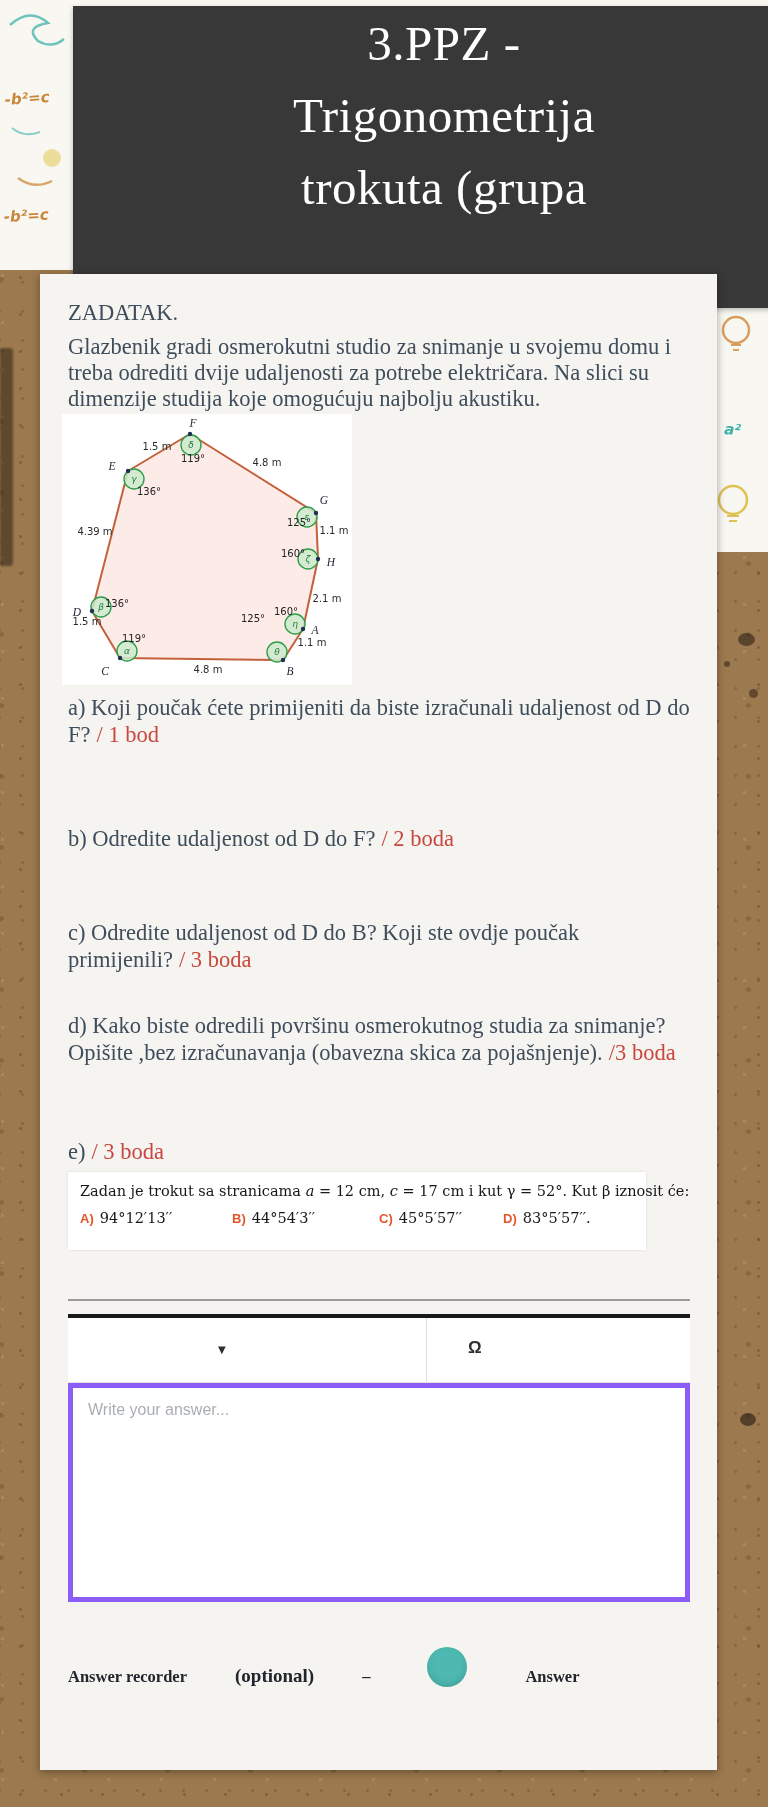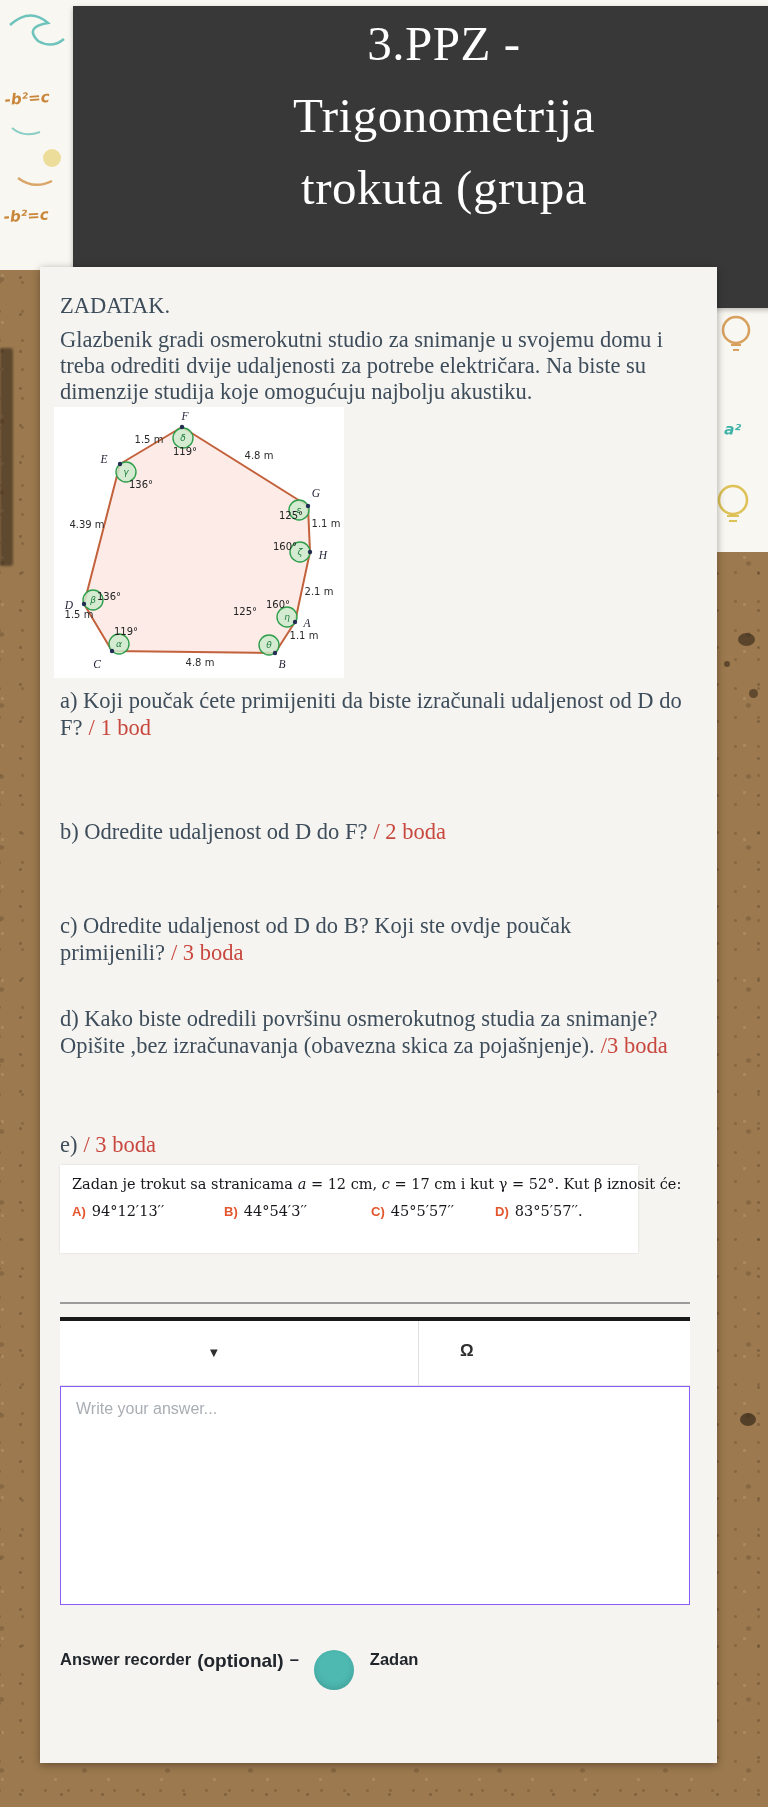--- a/index.html
+++ b/index.html
@@ -17,52 +17,52 @@
   .blob.strip{left:0;top:348px;width:13px;height:218px;border-radius:3px;opacity:.5;filter:blur(1px);}
   .b2{left:738px;top:633px;width:17px;height:13px;opacity:.55;}
   .b3{left:749px;top:689px;width:9px;height:9px;opacity:.5;}
   .b4{left:740px;top:1413px;width:16px;height:13px;opacity:.6;}
   .b5{left:724px;top:661px;width:6px;height:6px;opacity:.5;}
   .doodle-layer{position:absolute;left:0;top:0;z-index:1;}
   .header-box{position:absolute;left:73px;top:6px;width:742px;height:302px;background:#383838;
     z-index:2;text-align:center;padding-top:2px;box-sizing:border-box;box-shadow:0 2px 5px rgba(0,0,0,.25);}
   .header-box .tline{display:block;color:#ffffff;font-family:"Liberation Serif",serif;
     font-size:49px;line-height:72px;font-weight:400;letter-spacing:.5px;}
-  .card{position:absolute;left:40px;top:267px;width:677px;height:1496px;background:#f6f4f0;z-index:3;
-    box-sizing:border-box;padding:26px 27px 0 20px;box-shadow:0 2px 8px rgba(0,0,0,.35);}
+  .card{position:absolute;left:40px;top:274px;width:677px;height:1496px;background:#f6f4f0;z-index:3;
+    box-sizing:border-box;padding:26px 27px 0 28px;box-shadow:0 2px 8px rgba(0,0,0,.35);}
   .body-text{color:#3e4d5b;font-size:22.5px;line-height:26px;margin:0;}
   .zadatak{margin:0;}
   .intro{margin:8px 0 0 0;}
   .q{color:#3e4d5b;font-size:22.5px;line-height:27px;margin:0;}
   .q .pts{color:#c8483f;margin-left:6px;}
   .qa{margin-top:9px;}
   .qb{margin-top:77px;}
   .qc{margin-top:67px;}
   .qd{margin-top:39px;}
   .qe{margin-top:72px;}
   .diagram-box{width:290px;height:271px;background:#ffffff;margin:2px 0 0 -6px;}
-  .problem-box{width:578px;height:88px;background:#ffffff;margin-top:7px;box-sizing:border-box;
+  .problem-box{width:578px;height:78px;background:#ffffff;margin-top:7px;box-sizing:border-box;
     padding:11px 12px 0 12px;box-shadow:0 0 2px rgba(0,0,0,.12);}
   .pline1{font-family:"DejaVu Serif",serif;font-size:14.5px;color:#17171c;white-space:nowrap;}
   .pline1 .v{font-style:italic;}
   .pline2{margin-top:10px;white-space:nowrap;}
   .opt{display:inline-block;}
   .o0{width:148px;} .o1{width:143px;} .o2{width:120px;}
   .olbl{font-family:"Liberation Sans",sans-serif;font-weight:bold;font-size:13px;color:#e2552d;margin-right:6px;}
   .oval{font-family:"DejaVu Serif",serif;font-size:14.5px;color:#17171c;}
   .divider{margin-top:49px;border-top:2px solid #9b9b9b;height:0;}
   .widget{margin-top:13px;border-top:4px solid #191919;background:#ffffff;}
   .toolbar{position:relative;height:64px;background:#ffffff;border-bottom:1px solid #e4e4e4;}
   .caret{position:absolute;left:150px;top:26px;font-family:"DejaVu Sans",sans-serif;font-size:10px;color:#2f2f2f;cursor:pointer;}
   .tsep{position:absolute;left:358px;top:0;bottom:0;width:1px;background:#e0e0e0;}
   .omega{position:absolute;left:400px;top:20px;font-family:"Liberation Sans",sans-serif;font-weight:600;font-size:17px;color:#2f2f2f;cursor:pointer;}
-  .answer{display:block;width:100%;height:219px;box-sizing:border-box;border:1px solid #8b5cf6;background:#fff;
+  .answer{display:block;width:100%;height:219px;box-sizing:border-box;border:5px solid #8b5cf6;background:#fff;
     padding:13px 15px;font-family:"Liberation Sans",sans-serif;font-size:16px;color:#333;resize:none;outline:none;}
   .answer::placeholder{color:#a9aeb3;}
-  .recorder{margin-top:45px;display:flex;align-items:flex-start;font-family:Liberation Sans, sans-serif;color:#20262c;}
+  .recorder{margin-top:45px;display:flex;align-items:flex-end;font-family:Liberation Serif, serif;color:#20262c;gap:42px;}
   .rec-label{font-weight:bold;font-size:16.5px;}
   .rec-opt{font-weight:bold;font-size:19px;margin-left:6px;}
   .rec-dash{font-weight:bold;font-size:16.5px;margin-left:6px;}
   .mic{width:40px;height:40px;border-radius:50%;margin-left:15px;background:#4db9b1;
     box-shadow:inset 0 -3px 6px rgba(0,0,0,.12);cursor:pointer;}
   .rec-voice{font-weight:bold;font-size:16.5px;margin-left:16px;}
   
   .dlbl{font-family:"DejaVu Sans",sans-serif;font-size:10px;fill:#2b2b2b;}
   .dang{font-family:"DejaVu Sans",sans-serif;font-size:10px;fill:#222222;}
   .dpt{font-family:"Liberation Serif",serif;font-style:italic;font-size:11.5px;fill:#1f1f33;}
@@ -105,21 +105,21 @@
 
   <div class="header-box">
     <span class="tline">3.PPZ -</span>
     <span class="tline">Trigonometrija</span>
     <span class="tline">trokuta (grupa</span>
   </div>
 
   <div class="card">
 
     <p class="body-text zadatak">ZADATAK.</p>
-    <p class="body-text intro">Glazbenik gradi osmerokutni studio za snimanje u svojemu domu i treba odrediti dvije udaljenosti za potrebe električara. Na biste su dimenzije studija koje omogućuju najbolju akustiku.</p>
+    <p class="body-text intro">Glazbenik gradi osmerokutni studio za snimanje u svojemu domu i treba odrediti dvije udaljenosti za potrebe električara. Na slici su dimenzije studija koje omogućuju najbolju akustiku.</p>
 
     <div class="diagram-box">
       <svg width="290" height="271" viewBox="0 0 290 271">
         <polygon points="128,20 254,99 256,145 241,215 221,246 58,244 30,197 66,57" fill="#fcebe7" stroke="#c3613c" stroke-width="2" stroke-linejoin="round"></polygon>
 
         <g stroke="#2f9e4c" stroke-width="1.4" fill="#cdebcd" fill-opacity=".85">
           <circle cx="129" cy="31" r="10"></circle>
             <circle cx="72" cy="65" r="10"></circle>
           <circle cx="39" cy="193" r="10"></circle>
             <circle cx="65" cy="237" r="10"></circle>
@@ -215,17 +215,17 @@
         <span class="omega">Ω</span>
       </div>
       <textarea class="answer" placeholder="Write your answer..." style=""></textarea>
     </div>
 
     <div class="recorder">
       <span class="rec-label">Answer recorder</span>
       <span class="rec-opt">(optional)</span>
       <span class="rec-dash">–</span>
       <span class="mic"></span>
-      <span class="rec-voice">Zadan</span>
+      <span class="rec-voice">Answer</span>
     </div>
 
   </div>
 </div>
 
 </body></html>

